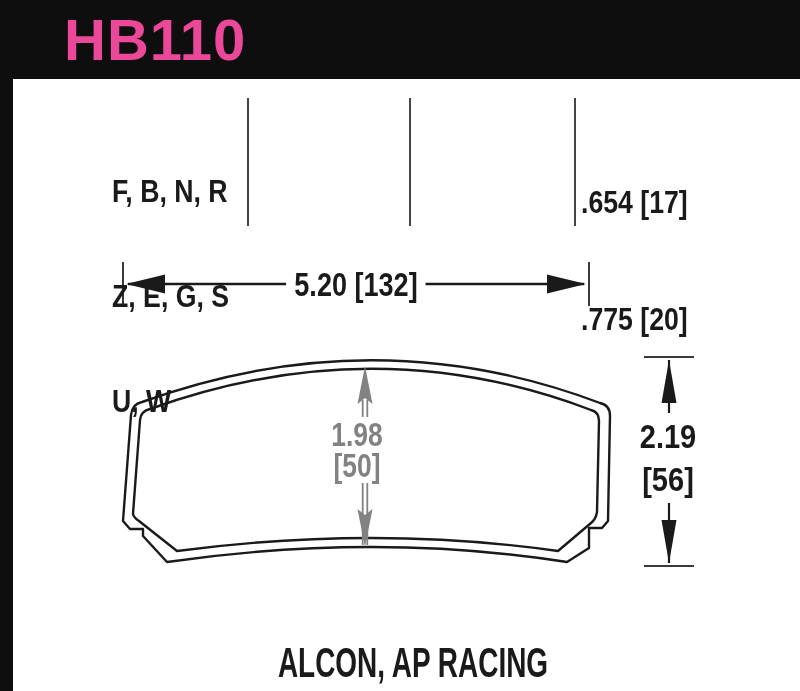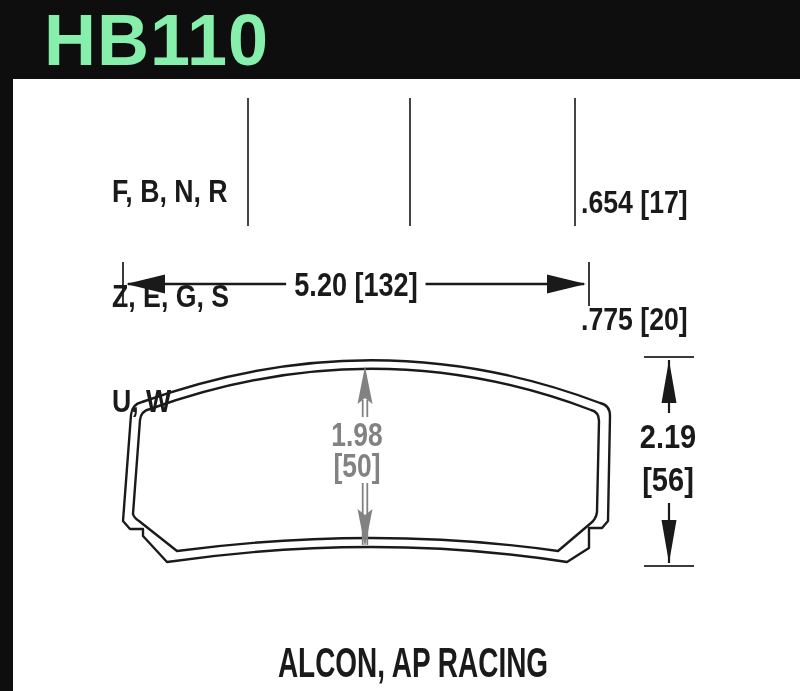--- a/index.html
+++ b/index.html
@@ -8,21 +8,21 @@
     font-family:"Liberation Sans","DejaVu Sans",sans-serif;
     overflow:hidden;
   }
   .abs{position:absolute;}
   
   .header-bar{
     left:0;top:0;width:800px;height:79px;background:#0e0e0e;
     display:flex;align-items:center;
   }
   .part-number{
-    margin-left:44px;color:#86efac;font-size:72px;font-weight:900;
+    margin-left:64px;color:#ec4899;font-size:58px;font-weight:900;
     letter-spacing:1px;line-height:1;
   }
   .left-strip{left:0;top:0;width:13px;height:691px;background:#0e0e0e;}
   
   .spec-text{
     font-size:31px;font-weight:700;color:#1a1a1a;
     transform:scaleX(0.86);transform-origin:left top;white-space:pre;
   }
   .compounds{left:112px;top:104px;line-height:35px;}
   .thickness{left:581px;top:105px;line-height:39px;}

